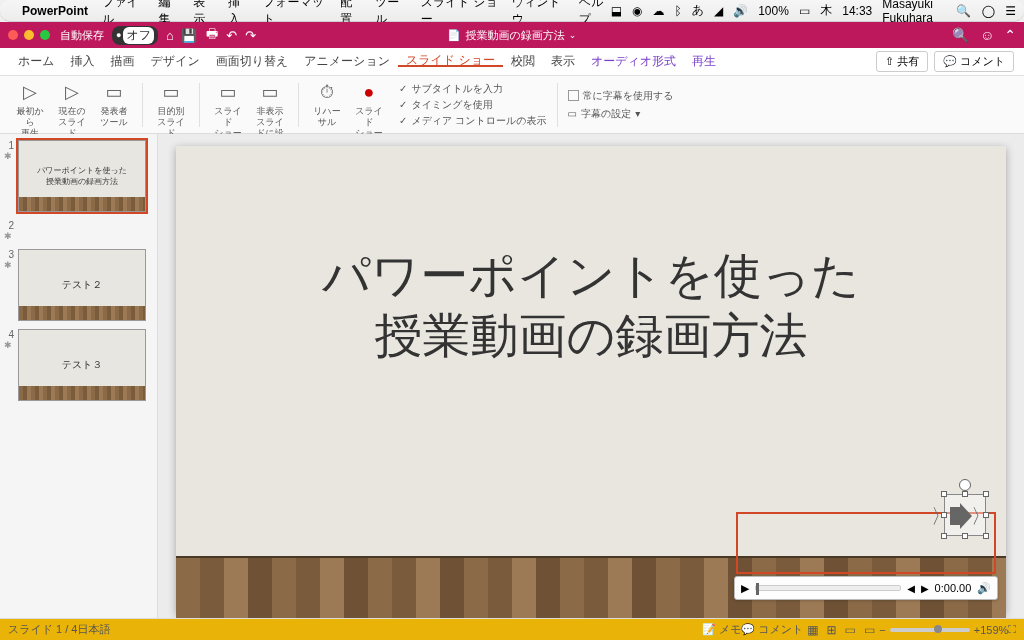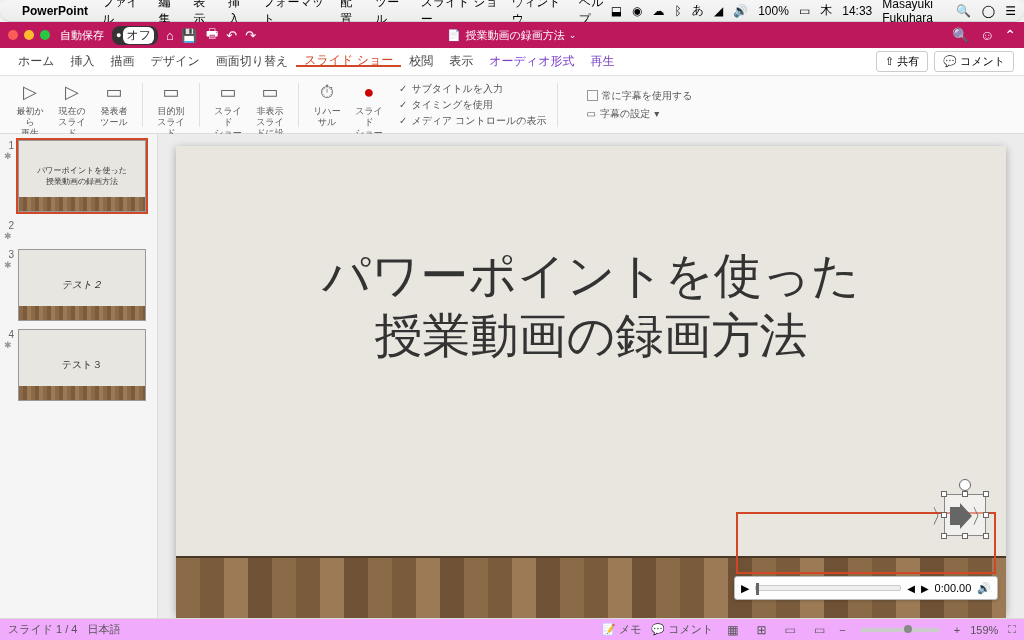--- a/index.html
+++ b/index.html
@@ -33,21 +33,21 @@
 .tabstrip .btn { border: 1px solid #ccc; border-radius: 3px; padding: 2px 8px; font-size: 11px; margin-left: 6px; display:flex; align-items:center; gap:3px; }
 
 
 .ribbon { height: 58px; background: #fafafa; border-bottom: 1px solid #dcdcdc; display: flex; align-items: center; padding: 4px 6px; font-size: 9px; color:#555; }
 .ribbon .grp { display: flex; align-items: flex-start; gap: 2px; padding: 0 4px; height: 100%; }
 .ribbon .sep { width: 1px; background: #e0e0e0; height: 44px; margin: 0 4px; }
 .ribbon .item { display: flex; flex-direction: column; align-items: center; justify-content: flex-start; gap: 2px; padding: 2px 3px; text-align: center; line-height: 1.2; width: 40px; }
 .ribbon .item .ico { font-size: 18px; color: #666; height: 22px; display:flex; align-items:center; }
 .ribbon .checks { display: flex; flex-direction: column; gap: 2px; font-size: 10px; padding: 2px 6px; }
 .ribbon .checks label { display: flex; gap: 4px; align-items: center; }
-.ribbon .ctrls { display:flex; flex-direction:column; gap:4px; font-size:10px; padding:2px 6px;margin-left:19px;}
+.ribbon .ctrls { display:flex; flex-direction:column; gap:4px; font-size:10px; padding:2px 6px;}
 .ribbon .ctrls .row { display:flex; gap:4px; align-items:center;}
 
 
 .workspace { flex: 1; display: flex; background: #ececec; overflow: hidden; }
 
 
 .thumbs { width: 158px; background: #f5f5f5; border-right: 1px solid #dcdcdc; overflow-y: auto; padding: 6px 4px; }
 .thumb-wrap { display: flex; gap: 4px; margin-bottom: 8px; }
 .thumb-num { font-size: 10px; color: #666; width: 10px; text-align: right; }
 .thumb-star { font-size: 9px; color:#999; }
@@ -73,21 +73,21 @@
 .rot { position:absolute; top:-16px; left:50%; transform:translateX(-50%); width:12px; height:12px; border:1px solid #666; border-radius:50%; background:#fff;}
 .rot::after{content:"";position:absolute;bottom:-6px;left:50%;width:1px;height:6px;background:#666;}
 
 .audiobar { position: absolute; right: 8px; bottom: 14px; width: 264px; height: 24px; background: #fdfdfd; border: 1px solid #bbb; border-radius: 3px; display: flex; align-items: center; padding: 0 6px; gap: 6px; font-size: 11px; box-shadow:0 1px 3px rgba(0,0,0,0.2);}
 .audiobar .play { font-size: 11px; }
 .audiobar .track { flex: 1; height: 6px; background: #eee; border: 1px solid #ccc; border-radius: 2px; position:relative;}
 .audiobar .track::after{content:"";position:absolute;left:0;top:-3px;width:3px;height:12px;background:#666;}
 .audiobar .skip { font-size: 10px; }
 
 
-.statusbar { height: 22px; background: #f0abfc; border-top: 1px solid #dcdcdc; display: flex; align-items: center; font-size: 11px; color: #555; padding: 0 8px; gap: 10px; }
+.statusbar { height: 22px; background: #eab308; border-top: 1px solid #dcdcdc; display: flex; align-items: center; font-size: 11px; color: #555; padding: 0 8px; }
 .statusbar .spacer { flex: 1; }
 .statusbar .view-btn { padding: 2px 4px; font-size: 12px; }
 .statusbar .zoom-track { width: 80px; height: 4px; background:#ccc; border-radius:2px; position:relative; margin:0 4px;}
 .statusbar .zoom-track::after{content:"";position:absolute;left:55%;top:-3px;width:8px;height:8px;background:#888;border-radius:50%;}
 </style>
 </head>
 <body>
 
 <div class="mac-menubar">
   <div class="left">
@@ -149,20 +149,21 @@
     <span>⌃</span>
   </div>
 </div>
 
 <div class="tabstrip">
   <div class="tab">ホーム</div>
   <div class="tab">挿入</div>
   <div class="tab">描画</div>
   <div class="tab">デザイン</div>
   <div class="tab">画面切り替え</div>
+  <div class="tab">アニメーション</div>
   <div class="tab active">スライド ショー</div>
   <div class="tab">校閲</div>
   <div class="tab">表示</div>
   <div class="tab aux">オーディオ形式</div>
   <div class="tab aux">再生</div>
   <div class="spacer"></div>
   <div class="btn">
       <span>⇧</span>
       <span>共有</span>
     </div>
@@ -269,21 +270,21 @@
           <div class="thumb-num">2</div>
           <div class="thumb-star">✱</div>
         </div>
     </div>
     <div class="thumb-wrap">
       <div>
           <div class="thumb-num">3</div>
           <div class="thumb-star">✱</div>
         </div>
       <div class="thumb">
-          <div class="ttext" style="font-size:10px;font-style:italic;">テスト２</div>
+          <div class="ttext" style="font-size:10px;">テスト２</div>
           <div class="tfloor"></div>
         </div>
     </div>
     <div class="thumb-wrap">
       <div>
           <div class="thumb-num">4</div>
           <div class="thumb-star">✱</div>
         </div>
       <div class="thumb">
           <div class="ttext" style="font-size:10px;">テスト３</div>

